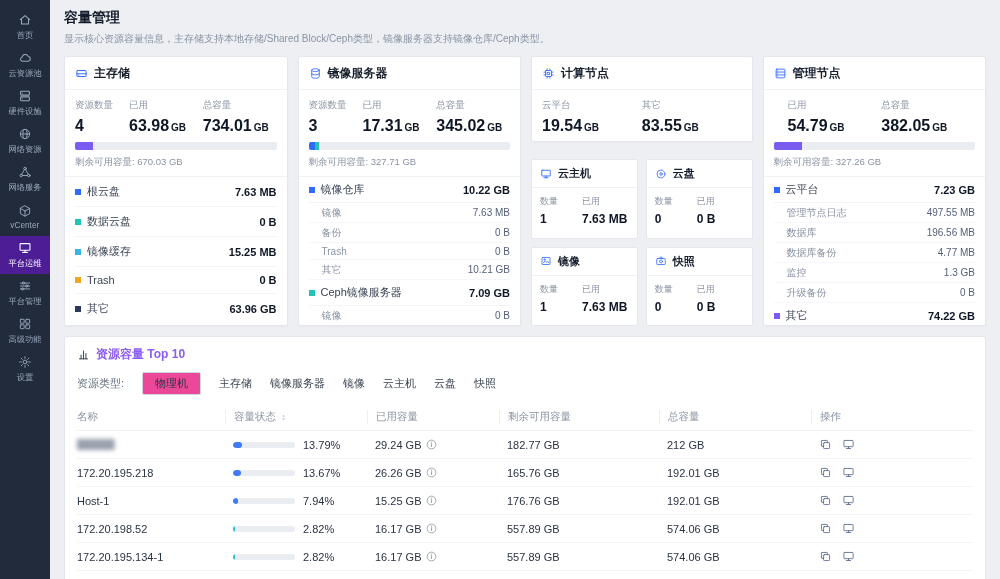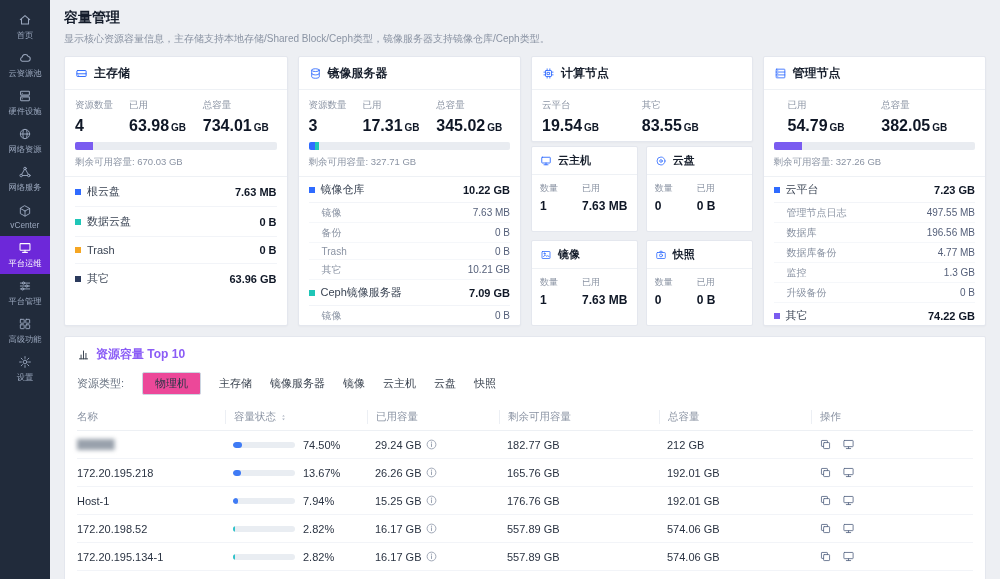--- a/index.html
+++ b/index.html
@@ -5,31 +5,31 @@
   *{margin:0;padding:0;box-sizing:border-box;}
   html,body{width:1000px;height:579px;}
   body{font-family:"Liberation Sans","DejaVu Sans",sans-serif;background:#edeff3;display:flex;overflow:hidden;color:#1f2633;font-size:12px;}
   svg.icn{display:block;}
 
   
   .sidebar{width:50px;flex:none;background:#212b3b;display:flex;flex-direction:column;padding-top:8px;height:100%;}
   .side-item{height:38px;display:flex;flex-direction:column;align-items:center;justify-content:center;gap:2px;color:#9aa7bd;cursor:pointer;}
   .side-item svg{width:14px;height:14px;}
   .side-item .lbl{font-size:9px;white-space:nowrap;transform:scale(.92);}
-  .side-item.active{background:#6d28d9;color:#fff;}
+  .side-item.active{background:#4c1d95;color:#fff;}
 
   
   .main{flex:1;padding:9px 14px 0 14px;overflow:hidden;position:relative;}
   .page-title{font-size:14px;font-weight:bold;color:#141c2b;}
   .page-sub{font-size:10px;color:#8a93a3;margin-top:5px;}
 
   .cards{display:flex;gap:10px;margin-top:10px;height:270px;}
   .card{background:#fff;border:1px solid #e4e7ee;border-radius:2px;box-shadow:0 1px 2px rgba(16,24,40,.03);overflow:hidden;}
   .cards>.card,.cards>.col3{flex:1;min-width:0;}
-  .col3{display:flex;flex-direction:column;gap:4px;}
+  .col3{display:flex;flex-direction:column;gap:17px;}
 
   .card-h{display:flex;align-items:center;gap:6px;padding:8px 10px 7px;border-bottom:1px solid #eef1f5;font-weight:bold;font-size:12px;color:#18202e;}
   .card-h svg{width:13px;height:13px;color:#2f6bff;flex:none;}
 
   .stats{display:flex;padding:9px 10px 3px;}
   .stats.pad-l{padding-left:24px;}
   .stat{flex:1;min-width:0;}
   .stat.narrow{flex:0 0 54px;}
   .s-lbl{font-size:9.5px;color:#8a93a3;margin-bottom:5px;white-space:nowrap;}
   .s-val{font-size:16px;font-weight:bold;color:#0f1726;white-space:nowrap;}
@@ -235,20 +235,27 @@
           </div>
         <div class="rowi">
             <span class="l">
               <i class="dot" style="background: rgb(31, 198, 183);"></i>
               <span>数据云盘</span>
             </span>
             <span class="v">0 B</span>
           </div>
         <div class="rowi">
             <span class="l">
+              <i class="dot" style="background: rgb(56, 182, 232);"></i>
+              <span>镜像缓存</span>
+            </span>
+            <span class="v">15.25 MB</span>
+          </div>
+        <div class="rowi">
+            <span class="l">
               <i class="dot" style="background: rgb(245, 166, 35);"></i>
               <span>Trash</span>
             </span>
             <span class="v">0 B</span>
           </div>
         <div class="rowi">
             <span class="l">
               <i class="dot" style="background: rgb(43, 58, 92);"></i>
               <span>其它</span>
             </span>
@@ -569,21 +576,21 @@
             <span>操作</span>
           </div>
       </div>
 
       <div class="trow">
         <div class="masked">██████</div>
         <div class="scell">
             <span class="sbar">
               <i style="width: 13.79%; background: rgb(63, 123, 245);"></i>
             </span>
-            <span>74.50%</span>
+            <span>13.79%</span>
           </div>
         <div class="ucell">
             <span>29.24 GB</span>
             <svg class="info" viewBox="0 0 14 14">
               <circle cx="7" cy="7" r="5.6" fill="none" stroke="currentColor" stroke-width="1.2"></circle>
               <path d="M7 6.2v3.4" stroke="currentColor" stroke-width="1.3" stroke-linecap="round"></path>
               <circle cx="7" cy="4" r=".8" fill="currentColor"></circle>
             </svg>
           </div>
         <div>182.77 GB</div>

